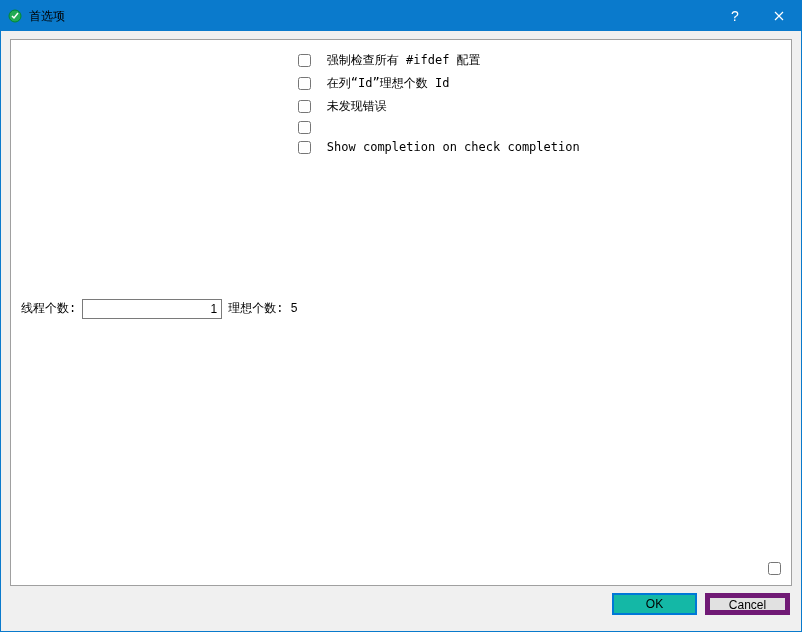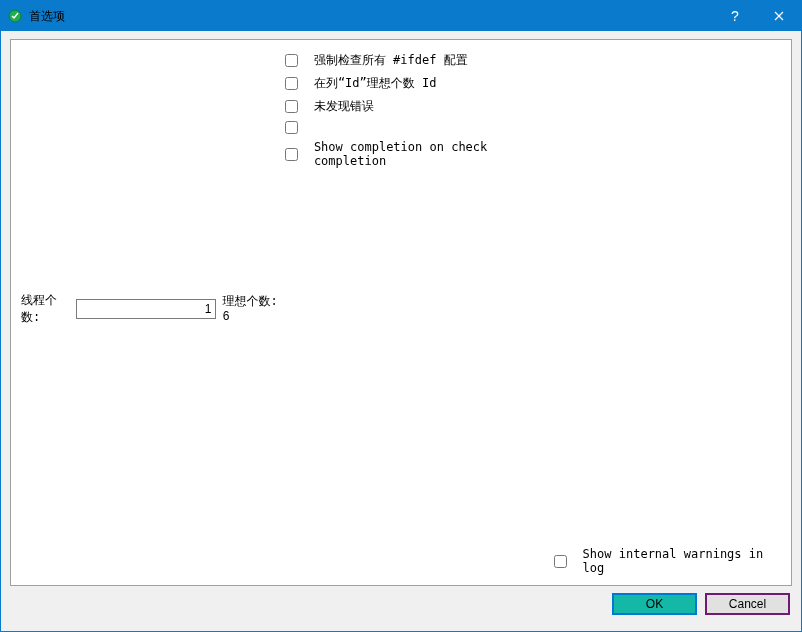--- a/index.html
+++ b/index.html
@@ -18,21 +18,21 @@
   .row1 { display: flex; align-items: center; margin-bottom: 10px; }
   .label { font-size: 12px; }
   .numinput { width: 140px; height: 20px; border: 1px solid #7a7a7a; text-align: right; padding: 0 4px; font-size: 12px; margin: 0 6px; }
   .checks { display: flex; flex-direction: column; gap: 6px; }
   .chk { display: flex; align-items: center; gap: 16px; cursor: pointer; }
   .chk input { width: 13px; height: 13px; cursor: pointer; }
   .chk span { font-size: 12px; font-family: "SimSun", monospace; }
   .spacer { flex: 1; }
   .bottomchk { margin-top: auto; }
   .footer { height: 36px; display: flex; align-items: center; justify-content: flex-end; padding: 0 2px; gap: 8px; }
-  .btn { width: 85px; height: 22px; border: 2px solid #701a75; background: #e1e1e1; font-size: 12px; cursor: pointer; font-family: inherit; }
+  .btn { width: 85px; height: 22px; border: 5px solid #701a75; background: #e1e1e1; font-size: 12px; cursor: pointer; font-family: inherit; }
   .btn.primary { border: 2px solid #0078d7; background: #14b8a6; }
   .mono { font-family: "SimSun", "Courier New", monospace; }
 </style>
 </head>
 <body>
 
 <div class="window">
   <div class="titlebar">
     <span class="icon">
       <svg width="16" height="16" viewBox="0 0 16 16">
@@ -53,21 +53,21 @@
     </div>
   </div>
 
   <div class="client">
     <div class="tabwrap">
 
       <div class="tabpanel">
         <div class="row1">
           <span class="label mono">线程个数:</span>
           <input class="numinput" value="1" style="">
-          <span class="label mono">理想个数: 6</span>
+          <span class="label mono">理想个数: 5</span>
         </div>
 
         <div class="checks">
           <label class="chk">
             <input type="checkbox" style="">
             <span>强制检查所有 #ifdef 配置</span>
           </label>
           <label class="chk">
             <input type="checkbox" style="">
             <span>在列“Id”理想个数 Id</span>
@@ -82,21 +82,20 @@
           <label class="chk">
             <input type="checkbox" style="">
             <span class="mono">Show completion on check completion</span>
           </label>
         </div>
 
         <div class="spacer"></div>
 
         <label class="chk bottomchk">
           <input type="checkbox" style="">
-          <span class="mono">Show internal warnings in log</span>
         </label>
       </div>
     </div>
 
     <div class="footer">
       <button class="btn primary">OK</button>
       <button class="btn">Cancel</button>
     </div>
   </div>
 </div>

